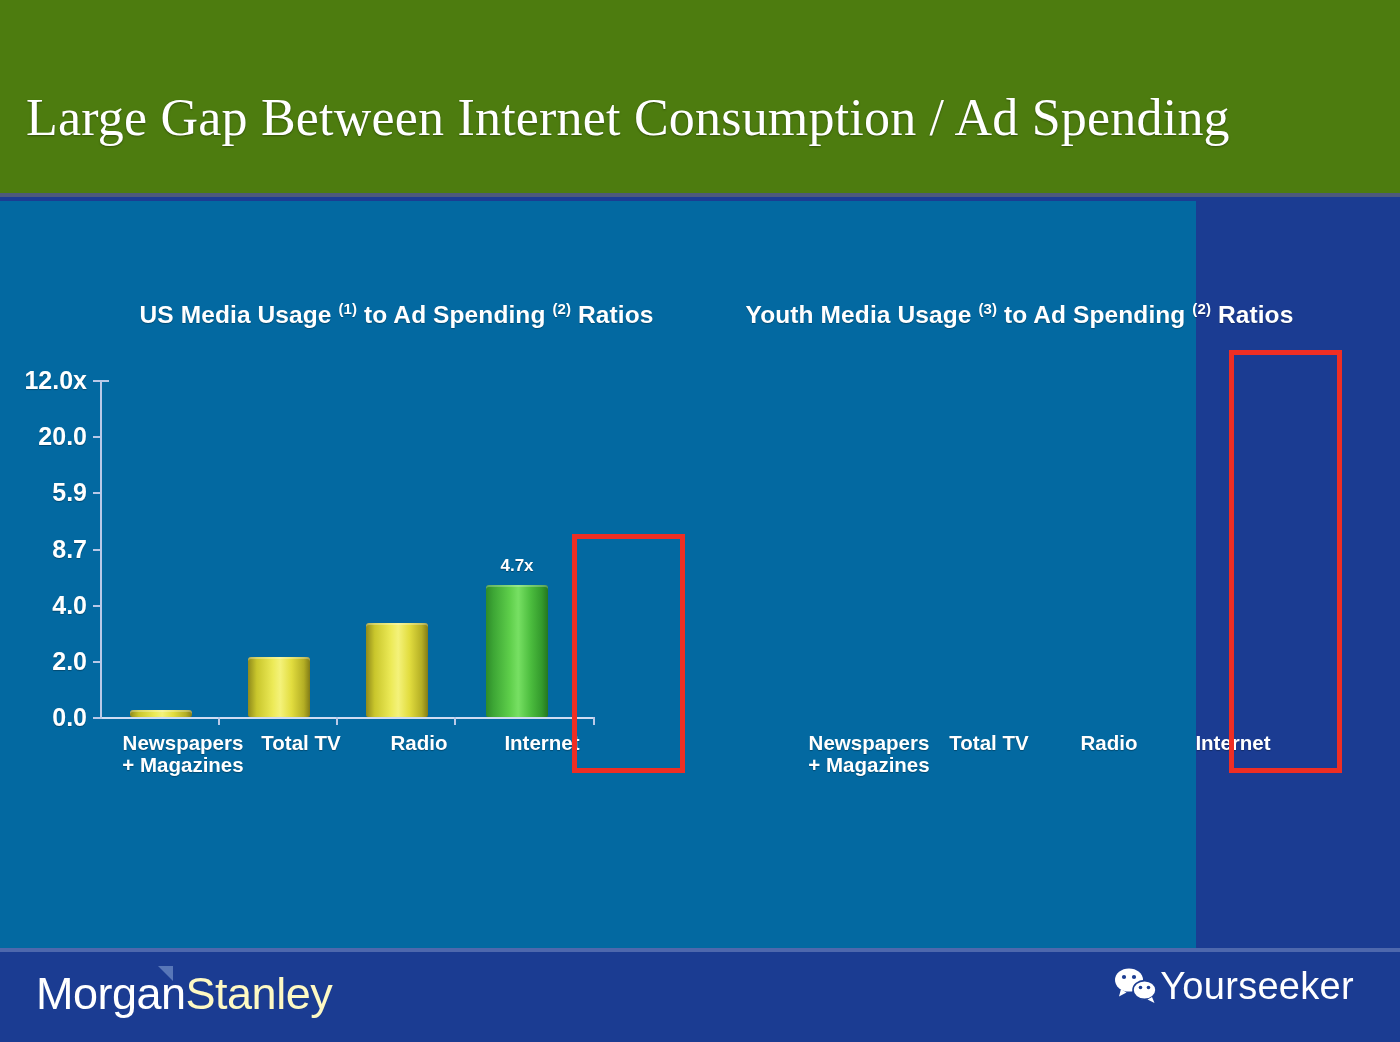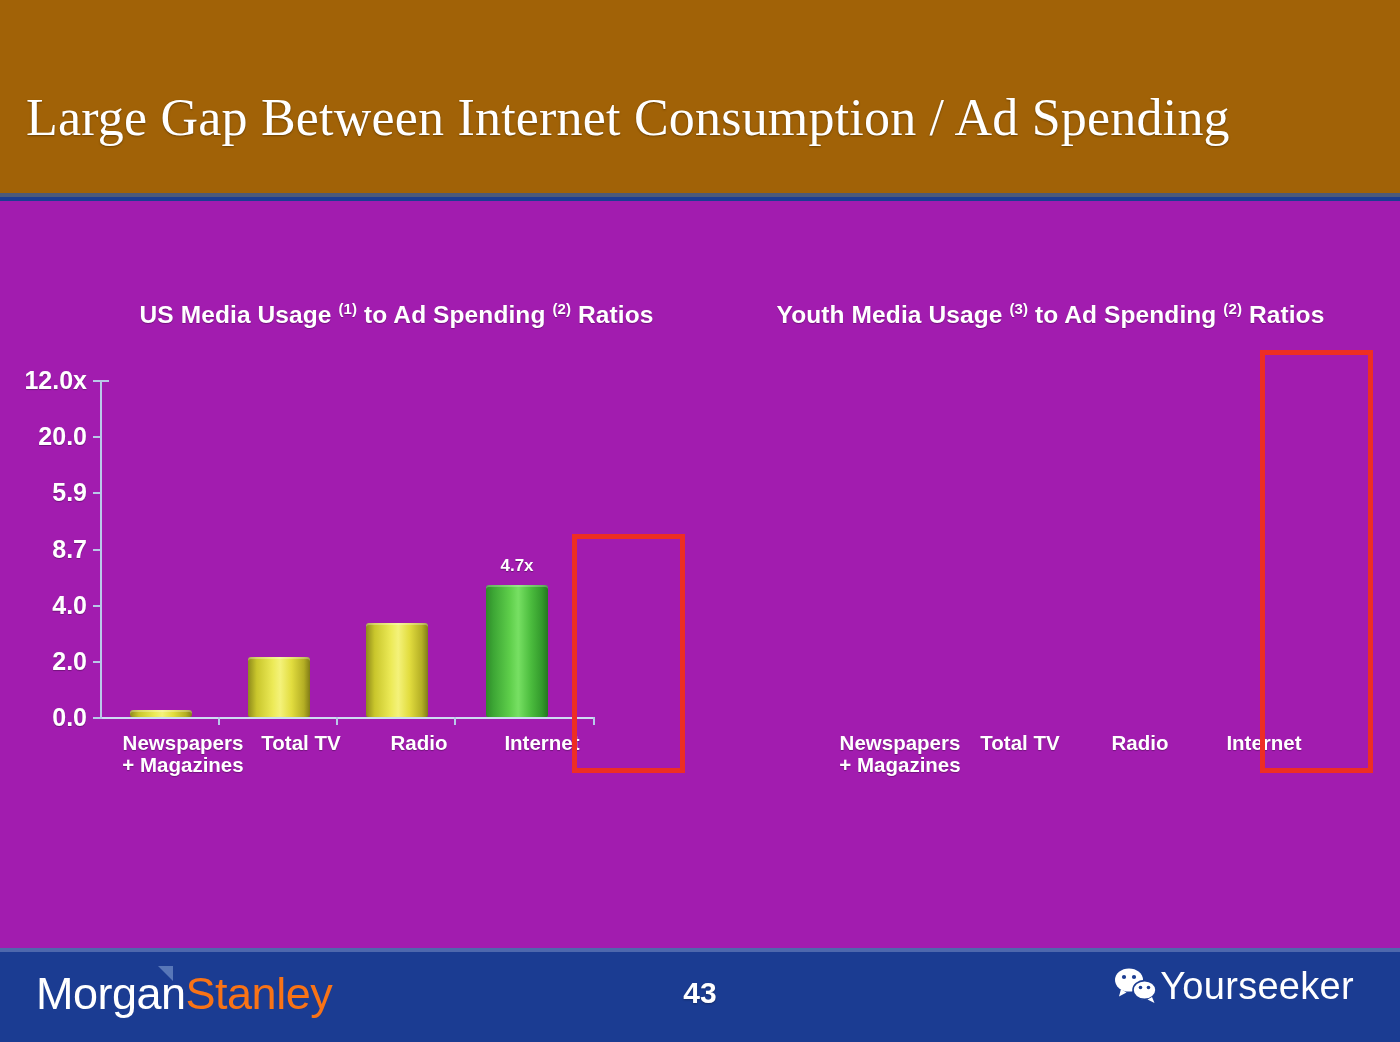--- a/index.html
+++ b/index.html
@@ -12,46 +12,46 @@
   #slide {
     position: relative;
     width: 1400px; height: 1042px;
     background: #1b3c92;
   }
 
   
   #header {
     position: absolute; left: 0; top: 0;
     width: 1400px; height: 197px;
-    background: #a16207;
+    background: #4d7c0f;
     border-bottom: 4px solid #4d5a7a;
   }
   #slide-title {
     position: absolute;
     left: 26px; top: 88px;
     width: 1360px;
     font-family: "Liberation Serif", "DejaVu Serif", serif;
     font-size: 52px;
     font-weight: 400;
     color: #ffffff;
     letter-spacing: 0.2px;
     white-space: nowrap;
     text-shadow: 0 1px 2px rgba(0,0,0,.35);
   }
 
   
   #body {
     position: absolute; left: 0; top: 201px;
-    width: 1400px; height: 841px;
-    background: #a21caf;
+    width: 1196px; height: 841px;
+    background: #0369a1;
   }
 
   .panel { position: absolute; top: 0; height: 600px; }
   #panel-left  { left: 0px;   width: 715px; }
-  #panel-right { left: 715px; width: 685px; }
+  #panel-right { left: 684px; width: 685px; }
 
   .chart-title {
     position: absolute;
     top: 90px;
     width: 100%;
     text-align: center;
     font-size: 24.5px;
     font-weight: bold;
     color: #ffffff;
     line-height: 36px;
@@ -174,21 +174,21 @@
   #ms-logo {
     position: absolute;
     left: 36px; top: 14px;
     font-size: 45px;
     line-height: 56px;
     letter-spacing: -0.5px;
     white-space: nowrap;
     font-family: "Liberation Sans", sans-serif;
   }
   #ms-morgan  { color: #ffffff; font-weight: 400; }
-  #ms-stanley { color: #f97316; font-weight: 400; }
+  #ms-stanley { color: #fef9c3; font-weight: 400; }
   #ms-mark {
     position: absolute;
     left: 158px; top: 14px;
     width: 0; height: 0;
     border-left: 15px solid transparent;
     border-top: 15px solid #5877b8;
   }
   #page-number {
     position: absolute;
     left: 0; top: 24px;
@@ -303,21 +303,20 @@
   </div>
 
   <div id="footnote-rule"></div>
 
   <div id="footer">
     <div id="ms-logo">
       <span id="ms-morgan">Morgan</span><span id="ms-stanley">Stanley</span>
     </div>
     <div id="ms-mark"></div>
 
-    <div id="page-number">43</div>
 
     <div id="brand">
       <svg id="wechat-icon" viewBox="0 0 48 40">
         <ellipse cx="17" cy="14" rx="14" ry="11.6" fill="#ffffff"></ellipse>
         <path d="M9 23 L7 30.5 L14.5 26.5 Z" fill="#ffffff"></path>
         <circle cx="12" cy="11" r="2.1" fill="#1b3c92"></circle>
         <circle cx="22" cy="11" r="2.1" fill="#1b3c92"></circle>
         <ellipse cx="32.5" cy="24" rx="11.5" ry="9.4" fill="#ffffff" stroke="#1b3c92" stroke-width="1.6"></ellipse>
         <path d="M40 31 L42.5 37 L35.5 33.5 Z" fill="#ffffff"></path>
         <circle cx="28.5" cy="21.5" r="1.8" fill="#1b3c92"></circle>

